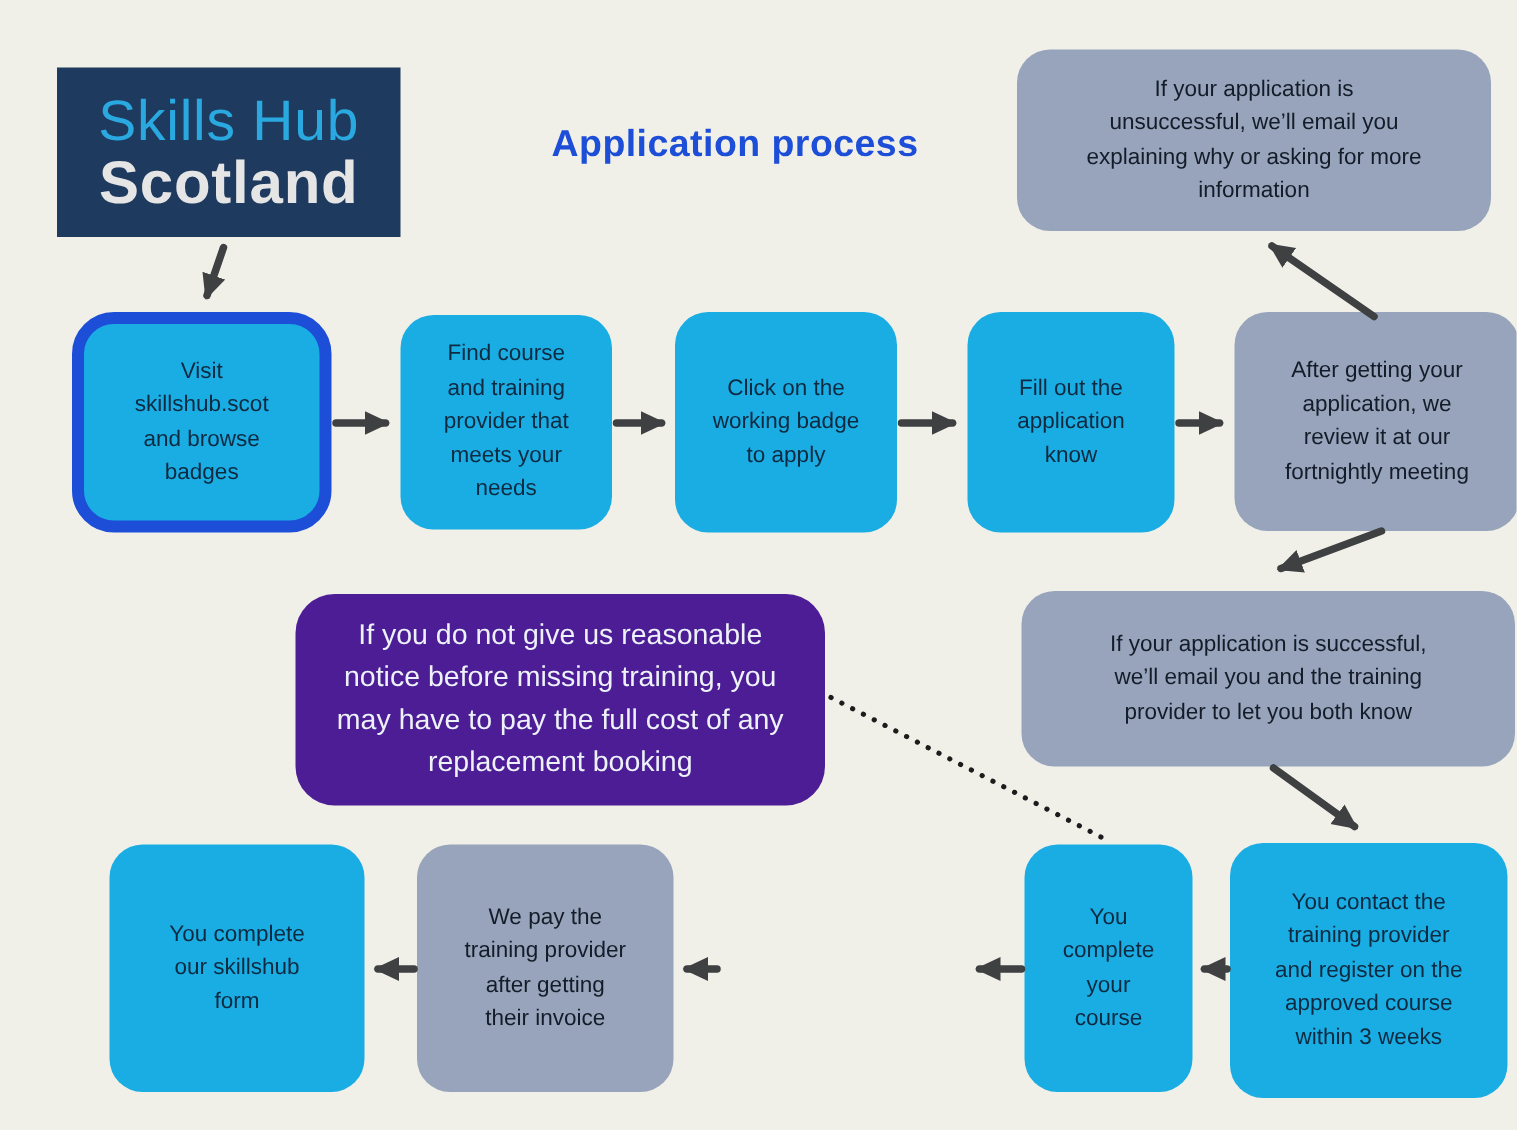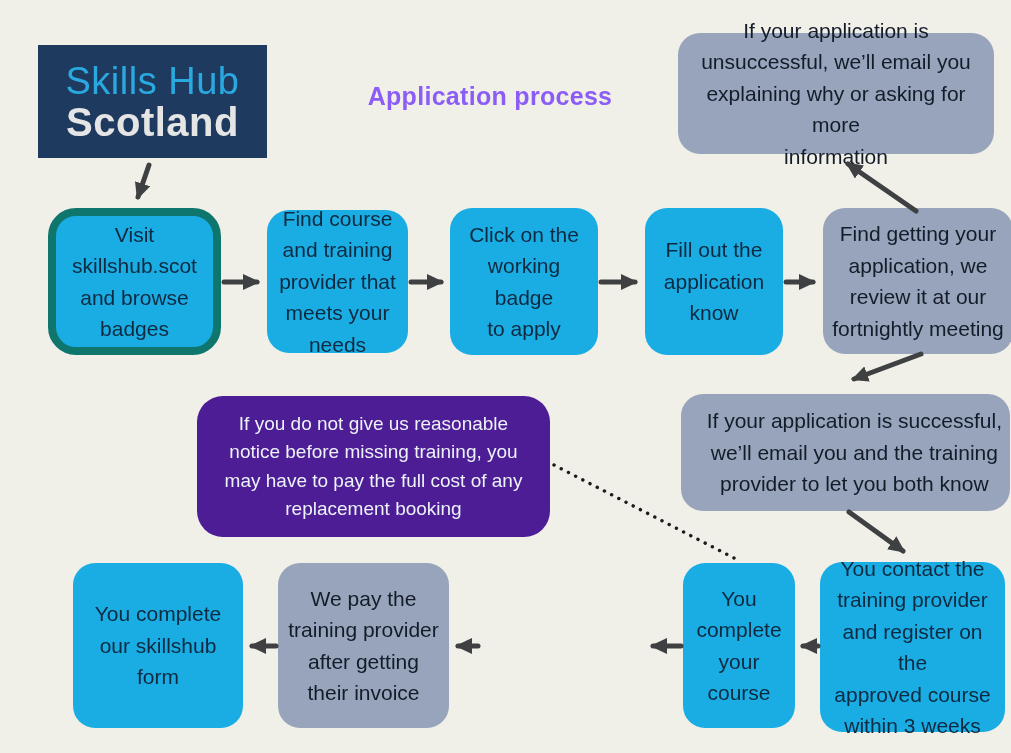--- a/index.html
+++ b/index.html
@@ -42,54 +42,54 @@
     letter-spacing: 0.5px;
   }
   
   .page-title {
     position: absolute;
     left: 300px; top: 82px;
     width: 340px;
     text-align: center;
     font-size: 25px;
     font-weight: 700;
-    color: #8b5cf6;
+    color: #1d4ed8;
     letter-spacing: 0.3px;
   }
   
   .node {
     position: absolute;
     box-sizing: border-box;
     display: flex;
     align-items: center;
     justify-content: center;
     text-align: center;
     border-radius: 22px;
     padding: 8px;
   }
   .node .node-text {
     white-space: pre-line;
-    font-size: 21px;
+    font-size: 15px;
     line-height: 1.5;
   }
   .blue { background: #1aade4; color: #0e2a40; }
   .gray { background: #97a4bb; color: #141c29; }
   .navy { background: #4c1d95; color: #edf2f8; }
 
   .node-visit {
     left: 28px; top: 208px; width: 173px; height: 147px;
-    border: 8px solid #0f766e;
+    border: 8px solid #1d4ed8;
     border-radius: 28px;
   }
   .node-find    { left: 247px; top: 210px; width: 141px; height: 143px; }
   .node-click   { left: 430px; top: 208px; width: 148px; height: 147px; }
   .node-fill    { left: 625px; top: 208px; width: 138px; height: 147px; }
   .node-review  { left: 803px; top: 208px; width: 190px; height: 146px; }
   .node-unsuccessful { left: 658px; top: 33px;  width: 316px; height: 121px; }
-  .node-successful   { left: 661px; top: 394px; width: 329px; height: 117px; justify-content: flex-end; }
+  .node-successful   { left: 661px; top: 394px; width: 329px; height: 117px; }
   .node-notice  { left: 177px; top: 396px; width: 353px; height: 141px; border-radius: 26px; }
   .node-notice .node-text { font-size: 19px; line-height: 1.5; }
   .node-feedback { left: 53px;  top: 563px; width: 170px; height: 165px; }
   .node-pay      { left: 258px; top: 563px; width: 171px; height: 165px; }
   .node-invoice  { left: 460px; top: 564px; width: 165px; height: 166px; }
   .node-course   { left: 663px; top: 563px; width: 112px; height: 165px; }
   .node-contact  { left: 800px; top: 562px; width: 185px; height: 170px; }
 
   
   .arrows {
@@ -140,21 +140,21 @@
     <span class="node-text">Click on the
 working badge
 to apply</span>
   </div>
   <div class="node blue node-fill">
     <span class="node-text">Fill out the
 application
 know</span>
   </div>
   <div class="node gray node-review">
-    <span class="node-text">Find getting your
+    <span class="node-text">After getting your
 application, we
 review it at our
 fortnightly meeting</span>
   </div>
   <div class="node gray node-unsuccessful">
     <span class="node-text">If your application is
 unsuccessful, we’ll email you
 explaining why or asking for more
 information</span>
   </div>

